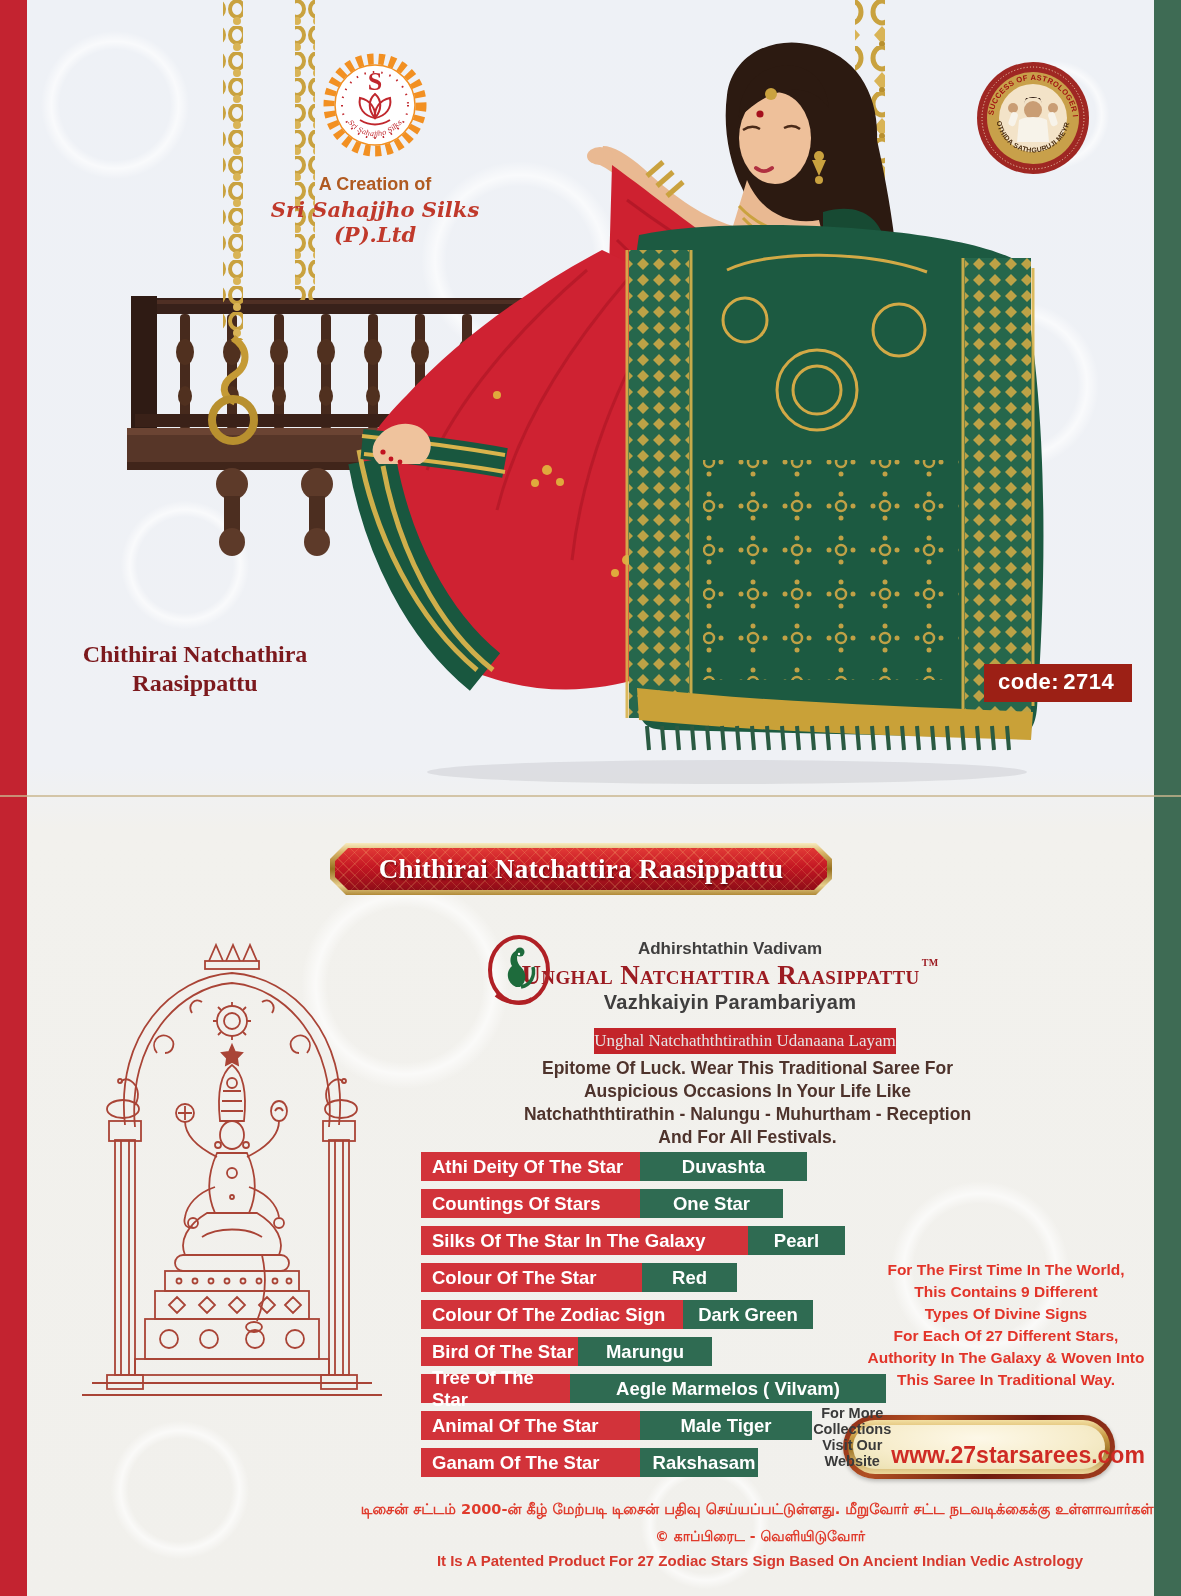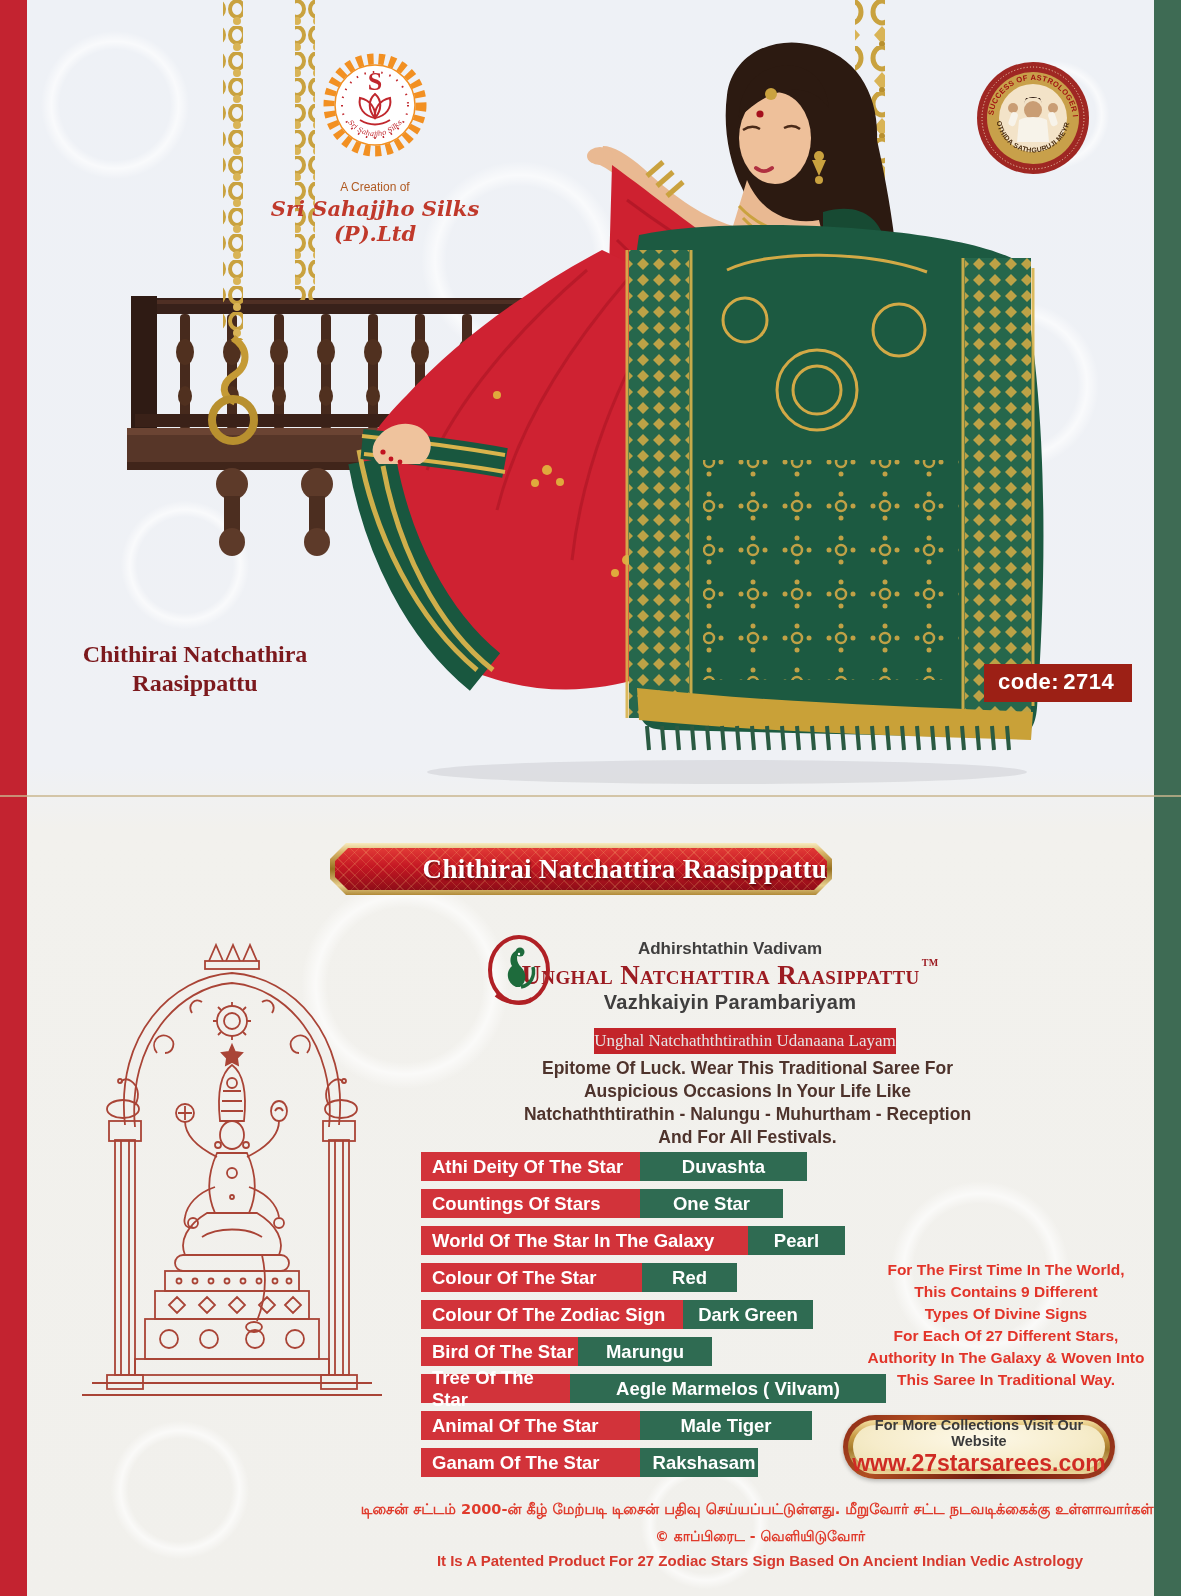--- a/index.html
+++ b/index.html
@@ -10,37 +10,37 @@
   .stripe.left{left:0;background:#c32330;}
   .stripe.right{right:0;background:#3e6b54;}
   .divider{position:absolute;left:0;right:0;top:795px;height:2px;background:#c9b68d;opacity:.75;z-index:7;}
   
   .bokeh{position:absolute;border-radius:50%;z-index:0;
          background:radial-gradient(circle,rgba(255,255,255,0) 52%,rgba(255,255,255,.65) 60%,rgba(255,255,255,0) 70%);}
   
   .photo{position:absolute;left:27px;top:0;width:1127px;height:797px;z-index:1;}
   .scene{position:absolute;left:0;top:0;z-index:1;}
   .creator{position:absolute;left:228px;top:50px;width:240px;text-align:center;z-index:3;}
-  .creation-of{font-size:12px;font-weight:normal;color:#b05a21;margin-top:16px;}
+  .creation-of{font-size:18px;font-weight:bold;color:#b05a21;margin-top:10px;}
   .creator-name{font-family:"DejaVu Serif","Liberation Serif",serif;font-style:italic;font-weight:bold;
                 font-size:21px;color:#c0392b;margin-top:2px;}
   .astro{position:absolute;left:948px;top:60px;z-index:3;}
   .caption{position:absolute;left:28px;top:640px;width:280px;text-align:center;z-index:3;
            font-family:"Liberation Serif","DejaVu Serif",serif;font-weight:bold;
            font-size:24px;line-height:29px;color:#7c191d;}
   .code-badge{position:absolute;left:957px;top:664px;background:#9c2015;color:#fff;z-index:3;
               font-size:22px;font-weight:bold;padding:5px 14px 7px 14px;letter-spacing:.5px;}
   .code-badge span{margin-right:4px;}
   
   .info{position:absolute;left:0;top:797px;width:1181px;height:799px;z-index:1;}
   .banner{position:absolute;left:330px;top:46px;width:502px;height:52px;z-index:2;
           background:linear-gradient(180deg,#f8ecc0 0%,#d9b469 18%,#96701f 50%,#e7cf8d 82%,#b08a38 100%);
           clip-path:polygon(16px 0,calc(100% - 16px) 0,100% 16px,100% calc(100% - 16px),calc(100% - 16px) 100%,16px 100%,0 calc(100% - 16px),0 16px);
           display:flex;align-items:center;justify-content:center;}
-  .banner-inner{width:calc(100% - 10px);height:calc(100% - 10px);display:flex;align-items:center;justify-content:flex-end;
+  .banner-inner{width:calc(100% - 10px);height:calc(100% - 10px);display:flex;align-items:center;justify-content:center;
           clip-path:polygon(13px 0,calc(100% - 13px) 0,100% 13px,100% calc(100% - 13px),calc(100% - 13px) 100%,13px 100%,0 calc(100% - 13px),0 13px);
           background:
             repeating-linear-gradient(45deg,rgba(255,220,130,.16) 0 1px,transparent 1px 8px),
             repeating-linear-gradient(-45deg,rgba(255,220,130,.16) 0 1px,transparent 1px 8px),
             linear-gradient(180deg,#e23a36 0%,#c41723 45%,#8f0d18 100%);}
   .banner-text{font-family:"Liberation Serif","DejaVu Serif",serif;font-weight:bold;font-size:27px;
                color:#fff;letter-spacing:.3px;text-shadow:1px 2px 2px rgba(70,0,0,.65);}
   .brand-logo{position:absolute;left:486px;top:136px;z-index:2;}
   .tagline-top{position:absolute;left:480px;top:142px;width:500px;text-align:center;
                font-size:17px;font-weight:bold;color:#3f3e3e;}
@@ -65,21 +65,21 @@
   .side-note{position:absolute;left:852px;top:462px;width:308px;text-align:center;z-index:2;
              font-size:15.5px;font-weight:bold;color:#e23429;line-height:22px;}
   .website-badge{position:absolute;left:843px;top:618px;width:272px;height:64px;border-radius:34px;z-index:2;
              background:linear-gradient(135deg,#8d2a16 0%,#b04f22 25%,#6f1c0f 60%,#a33d1e 100%);
              display:flex;align-items:center;justify-content:center;box-shadow:0 2px 4px rgba(0,0,0,.25);}
   .web-gold{width:calc(100% - 10px);height:calc(100% - 10px);border-radius:29px;
              background:linear-gradient(180deg,#f3dfa2 0%,#c99c46 30%,#a47a2a 55%,#ecd79b 100%);
              display:flex;align-items:center;justify-content:center;}
   .web-inner{width:calc(100% - 10px);height:calc(100% - 10px);border-radius:25px;text-align:center;
              background:radial-gradient(ellipse at 50% 30%,#fdf8e8 0%,#f6ecca 60%,#eadfae 100%);
-             display:flex;flex-direction:column;align-items:center;justify-content:center;}
+             display:flex;flex-direction:row;align-items:flex-end;justify-content:center;}
   .web-line1{font-size:14.5px;font-weight:bold;color:#3a3a3a;}
   .web-line2{font-size:23px;font-weight:bold;color:#cf2b24;margin-top:1px;}
   .footer{position:absolute;left:330px;top:704px;width:860px;text-align:center;z-index:2;}
   .tamil1{font-family:"DejaVu Sans",sans-serif;font-size:14.5px;font-weight:bold;color:#e03b2c;}
   .tamil2{font-family:"DejaVu Sans",sans-serif;font-size:14px;font-weight:bold;color:#e03b2c;margin-top:9px;}
   .eng{font-size:15px;font-weight:bold;color:#d6392e;margin-top:6px;}
 </style>
 </head>
 <body>
 
@@ -418,21 +418,21 @@
     <div class="attr-table">
         <div class="attr-row">
           <span class="attr-label" style="width: 219px;">Athi Deity Of The Star</span>
           <span class="attr-value" style="width: 167px;">Duvashta</span>
         </div>
         <div class="attr-row">
           <span class="attr-label" style="width: 219px;">Countings Of Stars</span>
           <span class="attr-value" style="width: 143px;">One Star</span>
         </div>
         <div class="attr-row">
-          <span class="attr-label" style="width: 327px;">World Of The Star In The Galaxy</span>
+          <span class="attr-label" style="width: 327px;">Silks Of The Star In The Galaxy</span>
           <span class="attr-value" style="width: 97px;">Pearl</span>
         </div>
         <div class="attr-row">
           <span class="attr-label" style="width: 221px;">Colour Of The Star</span>
           <span class="attr-value" style="width: 95px;">Red</span>
         </div>
         <div class="attr-row">
           <span class="attr-label" style="width: 262px;">Colour Of The Zodiac Sign</span>
           <span class="attr-value" style="width: 130px;">Dark Green</span>
         </div>

